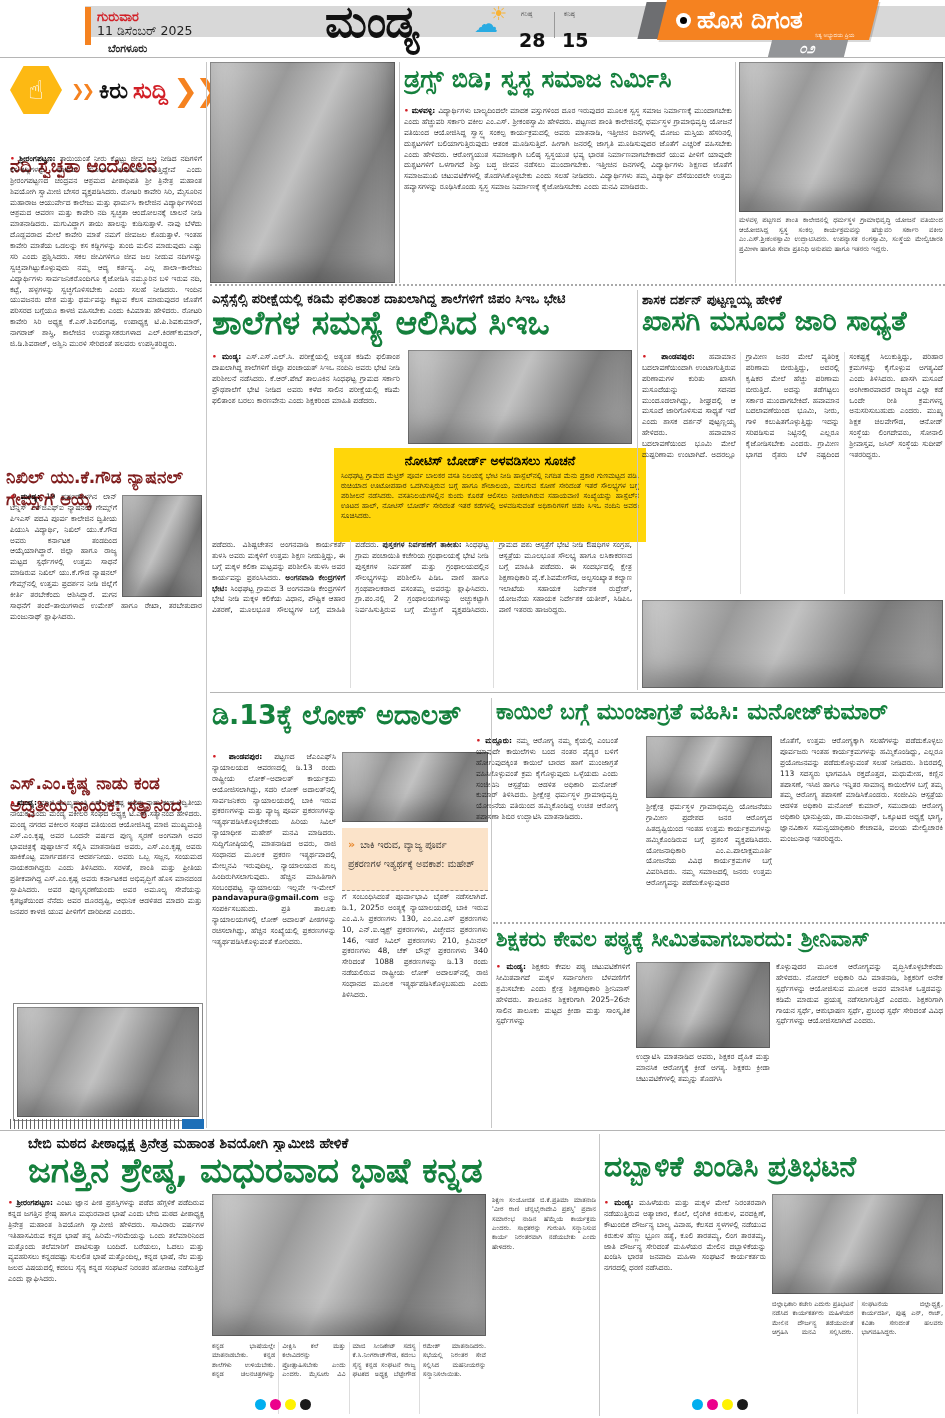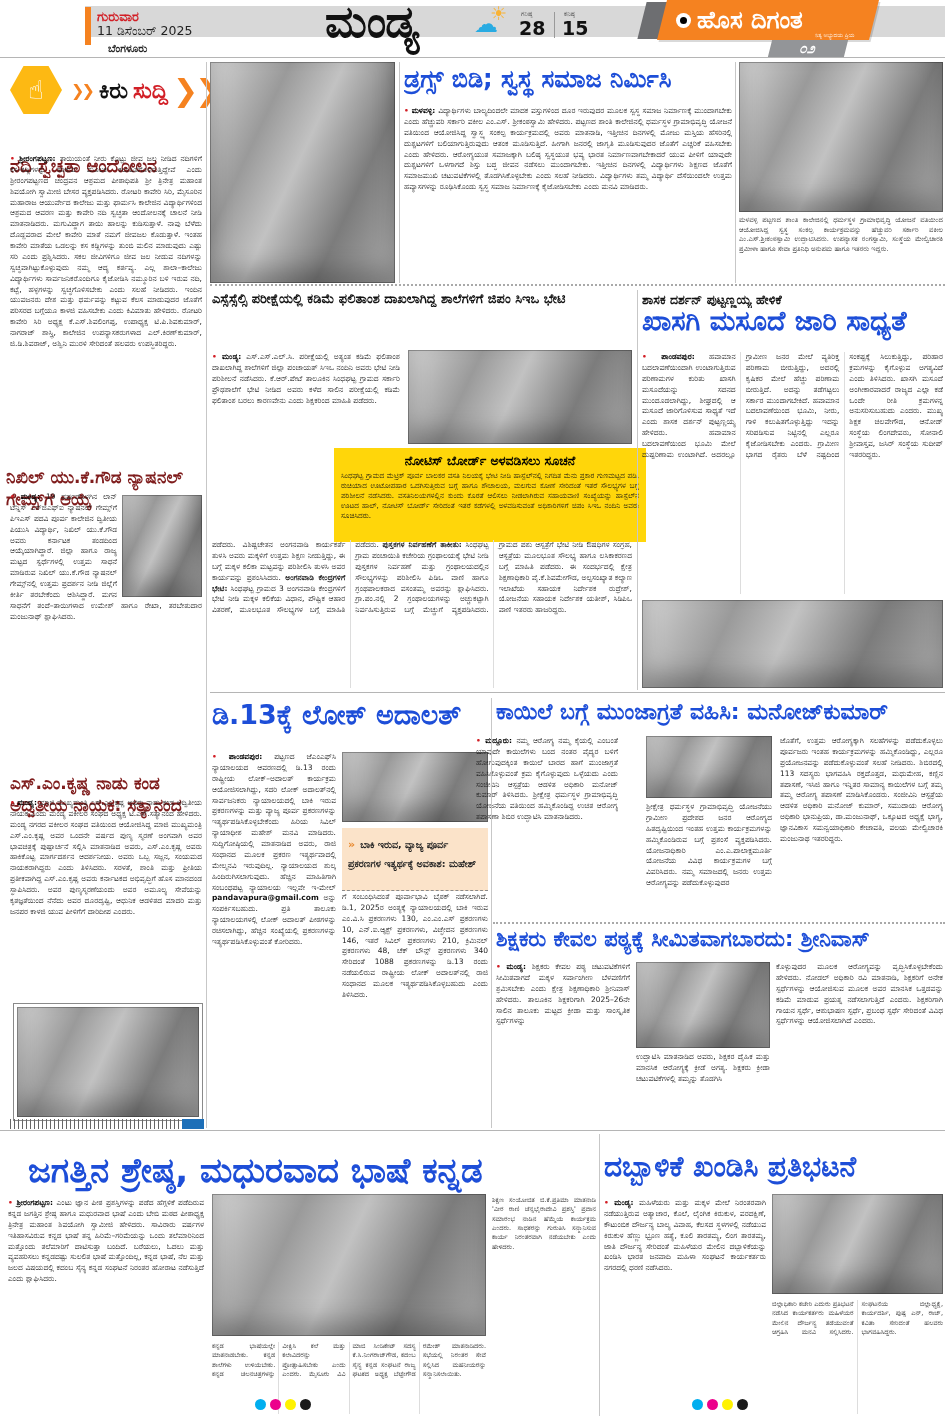--- a/index.html
+++ b/index.html
@@ -4,36 +4,36 @@
 <style>
   html,body{margin:0;padding:0;background:#e8e8e8;}
   .page{position:relative;width:945px;height:1418px;background:#ffffff;overflow:hidden;
         font-family:"DejaVu Sans",sans-serif;color:#1a1a1a;}
   .abs{position:absolute;}
   .body-text{font-size:7.5px;line-height:1.45;text-align:justify;color:#1c1c1c;overflow:hidden;}
   .tiny{font-size:6.6px;line-height:1.42;}
   .dl b{color:#000;}
   .dl::before{content:"• ";color:#d21f26;font-weight:bold;}
   .dl b::after{content:": ";}
-  .headline{font-weight:bold;color:#1d4ed8;line-height:1.12;overflow:hidden;}
+  .headline{font-weight:bold;color:#15803d;line-height:1.12;overflow:hidden;}
   .kicker{font-weight:bold;color:#111;overflow:hidden;white-space:nowrap;}
   .photo{background:linear-gradient(115deg,#d4d4d4,#9a9a9a 28%,#c2c2c2 47%,#7c7c7c 72%,#adadad);
          box-shadow:inset 0 0 0 1px rgba(0,0,0,.28), inset 0 -14px 22px rgba(0,0,0,.25);}
   .photo.framed{border:3px solid #fff;outline:1px solid #8a8a8a;}
   .caption{font-size:6.8px;line-height:1.42;text-align:justify;color:#222;overflow:hidden;}
   .vrule{width:1px;background:#c7c7c7;}
   .hrule{height:1px;background:#b5b5b5;}
   .dotrule{height:0;border-top:2px dotted #a9a9a9;}
   .graystrip{background:#d8d8d8;}
   .ed-title{font-size:44px;font-weight:bold;color:#111;letter-spacing:-1px;}
   .weekday{color:#d21f26;font-weight:bold;font-size:13px;}
   .dateline-top{font-size:12.5px;color:#222;}
   .city{font-size:10.5px;color:#222;font-weight:bold;}
   .wx-label{font-size:6.5px;color:#555;}
-  .wx-val{font-size:19px;font-weight:bold;color:#111;}
+  .wx-val{font-size:19px;font-weight:bold;color:#111;margin-top:12px;}
   .sun{position:absolute;color:#f9b233;font-size:19px;}
   .cloud{position:absolute;color:#29abe2;font-size:24px;}
   .logo-orange{background:#f58220;transform:skewX(-14deg);box-shadow:2px 2px 0 rgba(0,0,0,.15);}
   .logo-dark{background:#6d6e71;transform:skewX(-14deg);}
   .logo-inner{transform:skewX(14deg);color:#fff;font-weight:bold;font-size:24px;white-space:nowrap;
               display:flex;align-items:center;height:100%;padding-left:14px;}
   .eye{display:inline-block;width:15px;height:15px;background:#fff;border-radius:50%;position:relative;margin-right:6px;}
   .eye::after{content:"";position:absolute;left:4px;top:4px;width:7px;height:7px;background:#000;border-radius:50%;}
   .tagline{position:absolute;right:16px;bottom:1px;font-size:5.5px;color:#fff;transform:skewX(14deg);}
   .pagenum{background:#939598;transform:skewX(-14deg);color:#fff;font-weight:bold;font-size:14px;
@@ -44,21 +44,21 @@
   .kiru-black{font-size:22px;font-weight:bold;color:#111;vertical-align:middle;}
   .kiru-red{font-size:22px;font-weight:bold;color:#d21f26;vertical-align:middle;}
   .chev{color:#f58220;font-weight:bold;font-size:30px;vertical-align:middle;letter-spacing:-3px;}
   .chev.small{font-size:16px;margin:0 2px 0 4px;}
   .lefthead{font-size:17px;font-weight:bold;text-align:left;line-height:1.3;color:#7f1d1d;overflow:hidden;margin-top:28px;}
   .yellowbox{background:#ffd60a;padding:5px 7px;overflow:hidden;}
   .yellowbox .bx-title{font-size:12.5px;font-weight:bold;text-align:center;display:block;margin-bottom:2px;color:#000;}
   .yellowbox .bx-body{font-size:7.2px;line-height:1.4;text-align:justify;display:block;color:#111;}
   .pq{background:#fbe3c9;padding:5px 6px;border-bottom:1px dashed #8a8a8a;overflow:hidden;}
   .pq-mark{color:#e8882d;font-weight:bold;font-size:11px;}
-  .pq-text{font-size:9.5px;font-weight:bold;color:#222;line-height:1.35;text-align:right;}
+  .pq-text{font-size:9.5px;font-weight:normal;color:#222;line-height:1.35;text-align:right;}
   .cols3{column-count:3;column-gap:10px;column-rule:1px solid #ddd;}
   .cols2{column-count:2;column-gap:8px;column-rule:1px solid #ddd;}
   .cols4{column-count:4;column-gap:7px;column-rule:1px solid #ddd;}
   .sub{font-weight:bold;}
   .email{color:#111;font-weight:bold;}
   .hatch{background:repeating-linear-gradient(90deg,#666 0 1px,transparent 1px 4px);}
   .blueend{background:#1d6fb8;}
   .dot{display:inline-block;width:11px;height:11px;border-radius:50%;margin-right:4px;vertical-align:middle;}
   .float-photo{float:right;width:80px;height:102px;margin:3px 0 2px 5px;}
 </style>
@@ -128,20 +128,21 @@
   <div class="abs body-text" style="left:404px;top:106px;width:328px;height:174px;">
     <span class="dl"><b>ಮಳವಳ್ಳಿ</b></span><span>ವಿದ್ಯಾರ್ಥಿಗಳು ಬಾಲ್ಯದಿಂದಲೇ ಮಾದಕ ವಸ್ತುಗಳಿಂದ ದೂರ ಇರುವುದರ ಮೂಲಕ ಸ್ವಸ್ಥ ಸಮಾಜ ನಿರ್ಮಾಣಕ್ಕೆ ಮುಂದಾಗಬೇಕು ಎಂದು ಹೆಚ್ಚುವರಿ ಸರ್ಕಾರಿ ವಕೀಲ ಎಂ.ಎಸ್. ಶ್ರೀಕಂಠಸ್ವಾಮಿ ಹೇಳಿದರು. ಪಟ್ಟಣದ ಶಾಂತಿ ಕಾಲೇಜಿನಲ್ಲಿ ಧರ್ಮಸ್ಥಳ ಗ್ರಾಮಾಭಿವೃದ್ಧಿ ಯೋಜನೆ ವತಿಯಿಂದ ಆಯೋಜಿಸಿದ್ದ ಸ್ವಾಸ್ಥ್ಯ ಸಂಕಲ್ಪ ಕಾರ್ಯಕ್ರಮದಲ್ಲಿ ಅವರು ಮಾತನಾಡಿ, ಇತ್ತೀಚಿನ ದಿನಗಳಲ್ಲಿ ಮೋಜು ಮಸ್ತಿಯ ಹೆಸರಿನಲ್ಲಿ ದುಶ್ಚಟಗಳಿಗೆ ಬಲಿಯಾಗುತ್ತಿರುವುದು ಆತಂಕ ಮೂಡಿಸುತ್ತಿದೆ. ಹೀಗಾಗಿ ಜನರಲ್ಲಿ ಜಾಗೃತಿ ಮೂಡಿಸುವುದರ ಜೊತೆಗೆ ಎಚ್ಚರಿಕೆ ವಹಿಸಬೇಕು ಎಂದು ಹೇಳಿದರು. ಆರೋಗ್ಯಯುತ ಸಮಾಜಕ್ಕಾಗಿ ಬಲಿಷ್ಠ ಸ್ವಸ್ಥಯುತ ಭವ್ಯ ಭಾರತ ನಿರ್ಮಾಣವಾಗಬೇಕಾದರೆ ಯುವ ಪೀಳಿಗೆ ಯಾವುದೇ ದುಶ್ಚಟಗಳಿಗೆ ಒಳಗಾಗದೆ ಶಿಸ್ತು ಬದ್ಧ ಜೀವನ ನಡೆಸಲು ಮುಂದಾಗಬೇಕು. ಇತ್ತೀಚಿನ ದಿನಗಳಲ್ಲಿ ವಿದ್ಯಾರ್ಥಿಗಳು ಶಿಕ್ಷಣದ ಜೊತೆಗೆ ಸಮಾಜಮುಖಿ ಚಟುವಟಿಕೆಗಳಲ್ಲಿ ತೊಡಗಿಸಿಕೊಳ್ಳಬೇಕು ಎಂದು ಸಲಹೆ ನೀಡಿದರು. ವಿದ್ಯಾರ್ಥಿಗಳು ತಮ್ಮ ವಿದ್ಯಾರ್ಥಿ ದೆಸೆಯಿಂದಲೇ ಉತ್ತಮ ಹವ್ಯಾಸಗಳನ್ನು ರೂಢಿಸಿಕೊಂಡು ಸ್ವಸ್ಥ ಸಮಾಜ ನಿರ್ಮಾಣಕ್ಕೆ ಕೈಜೋಡಿಸಬೇಕು ಎಂದು ಮನವಿ ಮಾಡಿದರು.</span>
   </div>
 
   <div class="abs photo" style="left:739px;top:62px;width:204px;height:150px;"></div>
   <div class="abs caption" style="left:739px;top:216px;width:204px;height:64px;">ಮಳವಳ್ಳಿ ಪಟ್ಟಣದ ಶಾಂತಿ ಕಾಲೇಜಿನಲ್ಲಿ ಧರ್ಮಸ್ಥಳ ಗ್ರಾಮಾಭಿವೃದ್ಧಿ ಯೋಜನೆ ವತಿಯಿಂದ ಆಯೋಜಿಸಿದ್ದ ಸ್ವಸ್ಥ ಸಂಕಲ್ಪ ಕಾರ್ಯಕ್ರಮವನ್ನು ಹೆಚ್ಚುವರಿ ಸರ್ಕಾರಿ ವಕೀಲ ಎಂ.ಎಸ್.ಶ್ರೀಕಂಠಸ್ವಾಮಿ ಉದ್ಘಾಟಿಸಿದರು. ಉಪನ್ಯಾಸಕ ರಂಗಸ್ವಾಮಿ, ಸಂಸ್ಥೆಯ ಮೇಲ್ವಿಚಾರಕಿ ಪ್ರಮೀಳಾ ಹಾಗೂ ಸೇವಾ ಪ್ರತಿನಿಧಿ ಅನುಪಮ ಹಾಗೂ ಇತರರು ಇದ್ದರು.</div>
 
   <div class="abs dotrule" style="left:210px;top:284px;width:735px;"></div>
 
   <div class="abs kicker" style="left:212px;top:291px;width:422px;font-size:13px;">ಎಸ್ಸೆಸ್ಸೆಲ್ಸಿ ಪರೀಕ್ಷೆಯಲ್ಲಿ ಕಡಿಮೆ ಫಲಿತಾಂಶ ದಾಖಲಾಗಿದ್ದ ಶಾಲೆಗಳಿಗೆ ಜಿಪಂ ಸಿಇಒ ಭೇಟಿ</div>
+  <div class="abs headline" style="left:212px;top:305px;width:422px;height:42px;font-size:33px;white-space:nowrap;">ಶಾಲೆಗಳ ಸಮಸ್ಯೆ ಆಲಿಸಿದ ಸಿಇಒ</div>
   <div class="abs body-text" style="left:212px;top:352px;width:188px;height:92px;">
     <span class="dl"><b>ಮಂಡ್ಯ</b></span><span>ಎಸ್.ಎಸ್.ಎಲ್.ಸಿ. ಪರೀಕ್ಷೆಯಲ್ಲಿ ಅತ್ಯಂತ ಕಡಿಮೆ ಫಲಿತಾಂಶ ದಾಖಲಾಗಿದ್ದ ಶಾಲೆಗಳಿಗೆ ಜಿಲ್ಲಾ ಪಂಚಾಯತ್ ಸಿಇಒ ನಂದಿನಿ ಅವರು ಭೇಟಿ ನೀಡಿ ಪರಿಶೀಲನೆ ನಡೆಸಿದರು. ಕೆ.ಆರ್.ಪೇಟೆ ತಾಲೂಕಿನ ಸಿಂಧಘಟ್ಟ ಗ್ರಾಮದ ಸರ್ಕಾರಿ ಪ್ರೌಢಶಾಲೆಗೆ ಭೇಟಿ ನೀಡಿದ ಅವರು ಕಳೆದ ಸಾಲಿನ ಪರೀಕ್ಷೆಯಲ್ಲಿ ಕಡಿಮೆ ಫಲಿತಾಂಶ ಬರಲು ಕಾರಣವೇನು ಎಂದು ಶಿಕ್ಷಕರಿಂದ ಮಾಹಿತಿ ಪಡೆದರು.</span>
   </div>
   <div class="abs photo" style="left:408px;top:350px;width:224px;height:94px;"></div>
   <div class="abs yellowbox" style="left:334px;top:448px;width:298px;height:84px;">
     <span class="bx-title">ನೋಟಿಸ್ ಬೋರ್ಡ್ ಅಳವಡಿಸಲು ಸೂಚನೆ</span>
     <span class="bx-body">ಸಿಂಧಘಟ್ಟ ಗ್ರಾಮದ ಮೆಟ್ರಿಕ್ ಪೂರ್ವ ಬಾಲಕರ ವಸತಿ ನಿಲಯಕ್ಕೆ ಭೇಟಿ ನೀಡಿ ಹಾಸ್ಟೆಲ್‌ನಲ್ಲಿ ನಿಗದಿತ ಮೆನು ಪ್ರಕಾರ ಗುಣಮಟ್ಟದ ಪಡಿ, ರುಚಿಯಾದ ಊಟೋಪಹಾರ ಒದಗಿಸುತ್ತಿರುವ ಬಗ್ಗೆ ಹಾಗೂ ಶೌಚಾಲಯ, ಮಲಗುವ ಕೋಣೆ ಸೇರಿದಂತೆ ಇತರೆ ಸೌಲಭ್ಯಗಳ ಬಗ್ಗೆ ಪರಿಶೀಲನೆ ನಡೆಸಿದರು. ವಸತಿನಿಲಯಗಳಲ್ಲಿನ ಕುಂದು ಕೊರತೆ ಆಲಿಸಲು ನೀಡಲಾಗಿರುವ ಸಹಾಯವಾಣಿ ಸಂಖ್ಯೆಯನ್ನು ಹಾಸ್ಟೆಲ್‌ನ ಊಟದ ಹಾಲ್, ನೋಟಿಸ್ ಬೋರ್ಡ್ ಸೇರಿದಂತೆ ಇತರೆ ಕಡೆಗಳಲ್ಲಿ ಅಳವಡಿಸುವಂತೆ ಅಧಿಕಾರಿಗಳಿಗೆ ಜಿಪಂ ಸಿಇಒ ನಂದಿನಿ ಅವರು ಸೂಚಿಸಿದರು.</span>
   </div>
   <div class="abs body-text cols3" style="left:212px;top:540px;width:420px;height:148px;">
     <span>ಪಡೆದರು. ವಿಶಿಷ್ಟಚೇತನ ಅಂಗನವಾಡಿ ಕಾರ್ಯಕರ್ತೆ ತುಳಸಿ ಅವರು ಮಕ್ಕಳಿಗೆ ಉತ್ತಮ ಶಿಕ್ಷಣ ನೀಡುತ್ತಿದ್ದು, ಈ ಬಗ್ಗೆ ಮಕ್ಕಳ ಕಲಿಕಾ ಮಟ್ಟವನ್ನು ಪರಿಶೀಲಿಸಿ ತುಳಸಿ ಅವರ ಕಾರ್ಯವನ್ನು ಪ್ರಶಂಸಿಸಿದರು.</span>
@@ -186,20 +187,21 @@
   <div class="abs headline" style="left:496px;top:928px;width:448px;height:30px;font-size:21px;white-space:nowrap;">ಶಿಕ್ಷಕರು ಕೇವಲ ಪಠ್ಯಕ್ಕೆ ಸೀಮಿತವಾಗಬಾರದು: ಶ್ರೀನಿವಾಸ್</div>
   <div class="abs body-text" style="left:496px;top:962px;width:134px;height:166px;">
     <span class="dl"><b>ಮಂಡ್ಯ</b></span><span>ಶಿಕ್ಷಕರು ಕೇವಲ ಪಠ್ಯ ಚಟುವಟಿಕೆಗಳಿಗೆ ಸೀಮಿತವಾಗದೆ ಮಕ್ಕಳ ಸರ್ವಾಂಗೀಣ ಬೆಳವಣಿಗೆಗೆ ಶ್ರಮಿಸಬೇಕು ಎಂದು ಕ್ಷೇತ್ರ ಶಿಕ್ಷಣಾಧಿಕಾರಿ ಶ್ರೀನಿವಾಸ್ ಹೇಳಿದರು. ತಾಲೂಕಿನ ಶಿಕ್ಷಕರಿಗಾಗಿ 2025–26ನೇ ಸಾಲಿನ ತಾಲೂಕು ಮಟ್ಟದ ಕ್ರೀಡಾ ಮತ್ತು ಸಾಂಸ್ಕೃತಿಕ ಸ್ಪರ್ಧೆಗಳನ್ನು</span>
   </div>
   <div class="abs photo" style="left:636px;top:962px;width:134px;height:86px;"></div>
   <div class="abs body-text" style="left:636px;top:1052px;width:134px;height:76px;">ಉದ್ಘಾಟಿಸಿ ಮಾತನಾಡಿದ ಅವರು, ಶಿಕ್ಷಕರ ದೈಹಿಕ ಮತ್ತು ಮಾನಸಿಕ ಆರೋಗ್ಯಕ್ಕೆ ಕ್ರೀಡೆ ಅಗತ್ಯ. ಶಿಕ್ಷಕರು ಕ್ರೀಡಾ ಚಟುವಟಿಕೆಗಳಲ್ಲಿ ತಮ್ಮನ್ನು ತೊಡಗಿಸಿ</div>
   <div class="abs body-text" style="left:776px;top:962px;width:167px;height:166px;">ಕೊಳ್ಳುವುದರ ಮೂಲಕ ಆರೋಗ್ಯವನ್ನು ವೃದ್ಧಿಸಿಕೊಳ್ಳಬೇಕೆಂದು ಹೇಳಿದರು. ನೋಡಲ್ ಅಧಿಕಾರಿ ರವಿ ಮಾತನಾಡಿ, ಶಿಕ್ಷಕರಿಗೆ ಅನೇಕ ಸ್ಪರ್ಧೆಗಳನ್ನು ಆಯೋಜಿಸುವ ಮೂಲಕ ಅವರ ಮಾನಸಿಕ ಒತ್ತಡವನ್ನು ಕಡಿಮೆ ಮಾಡುವ ಪ್ರಯತ್ನ ನಡೆಸಲಾಗುತ್ತಿದೆ ಎಂದರು. ಶಿಕ್ಷಕರಿಗಾಗಿ ಗಾಯನ ಸ್ಪರ್ಧೆ, ಆಶುಭಾಷಣ ಸ್ಪರ್ಧೆ, ಪ್ರಬಂಧ ಸ್ಪರ್ಧೆ ಸೇರಿದಂತೆ ವಿವಿಧ ಸ್ಪರ್ಧೆಗಳನ್ನು ಆಯೋಜಿಸಲಾಗಿದೆ ಎಂದರು.</div>
 
   <div class="abs hrule" style="left:0;top:1130px;width:945px;"></div>
 
+  <div class="abs kicker" style="left:28px;top:1135px;width:565px;font-size:14px;">ಬೇಬಿ ಮಠದ ಪೀಠಾಧ್ಯಕ್ಷ ತ್ರಿನೇತ್ರ ಮಹಾಂತ ಶಿವಯೋಗಿ ಸ್ವಾಮೀಜಿ ಹೇಳಿಕೆ</div>
   <div class="abs headline" style="left:28px;top:1151px;width:568px;height:44px;font-size:34px;white-space:nowrap;">ಜಗತ್ತಿನ ಶ್ರೇಷ್ಠ, ಮಧುರವಾದ ಭಾಷೆ ಕನ್ನಡ</div>
   <div class="abs body-text" style="left:8px;top:1198px;width:196px;height:216px;">
     <span class="dl"><b>ಶ್ರೀರಂಗಪಟ್ಟಣ</b></span><span>ಎಂಟು ಜ್ಞಾನ ಪೀಠ ಪ್ರಶಸ್ತಿಗಳನ್ನು ಪಡೆದ ಹೆಗ್ಗಳಿಕೆ ಪಡೆದಿರುವ ಕನ್ನಡ ಜಗತ್ತಿನ ಶ್ರೇಷ್ಠ ಹಾಗೂ ಮಧುರವಾದ ಭಾಷೆ ಎಂದು ಬೇಬಿ ಮಠದ ಪೀಠಾಧ್ಯಕ್ಷ ತ್ರಿನೇತ್ರ ಮಹಾಂತ ಶಿವಯೋಗಿ ಸ್ವಾಮೀಜಿ ಹೇಳಿದರು. ಸಾವಿರಾರು ವರ್ಷಗಳ ಇತಿಹಾಸವಿರುವ ಕನ್ನಡ ಭಾಷೆ ತನ್ನ ಹಿರಿಮೆ–ಗರಿಮೆಯನ್ನು ಒಂದು ತಲೆಮಾರಿನಿಂದ ಮತ್ತೊಂದು ತಲೆಮಾರಿಗೆ ದಾಟಿಸುತ್ತಾ ಬಂದಿದೆ. ಬರೆಯಲು, ಓದಲು ಮತ್ತು ವ್ಯವಹರಿಸಲು ಕನ್ನಡದಷ್ಟು ಸುಲಲಿತ ಭಾಷೆ ಮತ್ತೊಂದಿಲ್ಲ, ಕನ್ನಡ ಭಾಷೆ, ನೆಲ ಮತ್ತು ಜಲದ ವಿಷಯದಲ್ಲಿ ಕದಂಬ ಸೈನ್ಯ ಕನ್ನಡ ಸಂಘಟನೆ ನಿರಂತರ ಹೋರಾಟ ನಡೆಸುತ್ತಿದೆ ಎಂದು ಶ್ಲಾಘಿಸಿದರು.</span>
   </div>
   <div class="abs photo" style="left:212px;top:1194px;width:274px;height:142px;"></div>
   <div class="abs body-text tiny" style="left:492px;top:1196px;width:104px;height:218px;">ಶಿಕ್ಷಣ ಸಂಯೋಜಿತ ಜಿ.ಕೆ.ಪ್ರತಿಮಾ ಮಾತನಾಡಿ 'ವೀರ ರಾಣಿ ಚೆನ್ನಭೈರಾದೇವಿ ಪ್ರಶಸ್ತಿ' ಪ್ರದಾನ ಸಮಾರಂಭ ನಾಡಿನ ಹೆಮ್ಮೆಯ ಕಾರ್ಯಕ್ರಮ ಎಂದರು. ಸಾಧಕರನ್ನು ಗುರುತಿಸಿ ಸನ್ಮಾನಿಸುವ ಕಾರ್ಯ ನಿರಂತರವಾಗಿ ನಡೆಯಬೇಕು ಎಂದು ಹೇಳಿದರು.</div>
   <div class="abs body-text tiny cols4" style="left:212px;top:1342px;width:274px;height:72px;">ಕನ್ನಡ ಭಾಷೆಯಲ್ಲೇ ಮಾತನಾಡಬೇಕು. ಕನ್ನಡ ಶಾಲೆಗಳು ಉಳಿಯಬೇಕು. ಕನ್ನಡ ಚಲನಚಿತ್ರಗಳನ್ನು ವೀಕ್ಷಿಸಿ ಕಲೆ ಮತ್ತು ಕಲಾವಿದರನ್ನು ಪ್ರೋತ್ಸಾಹಿಸಬೇಕು ಎಂದು ಎಂದರು. ಮೈಸೂರು ವಿವಿ ಮಾಜಿ ಸಿಂಡಿಕೇಟ್ ಸದಸ್ಯ ಕೆ.ಸಿ.ನಿಂಗರಾಜ್‌ಗೌಡ, ಕದಂಬ ಸೈನ್ಯ ಕನ್ನಡ ಸಂಘಟನೆ ರಾಜ್ಯ ಘಟಕದ ಅಧ್ಯಕ್ಷ ಬೆಟ್ಟೇಗೌಡ ರಮೇಶ್ ಮಾತನಾಡಿದರು. ಸಭೆಯಲ್ಲಿ ನಿರಂತರ ಸೇವೆ ಸಲ್ಲಿಸಿದ ಮಹನೀಯರನ್ನು ಸನ್ಮಾನಿಸಲಾಯಿತು.</div>
 
   <div class="abs headline" style="left:604px;top:1151px;width:340px;height:42px;font-size:28px;white-space:nowrap;">ದಬ್ಬಾಳಿಕೆ ಖಂಡಿಸಿ ಪ್ರತಿಭಟನೆ</div>
   <div class="abs body-text" style="left:604px;top:1198px;width:162px;height:216px;">

